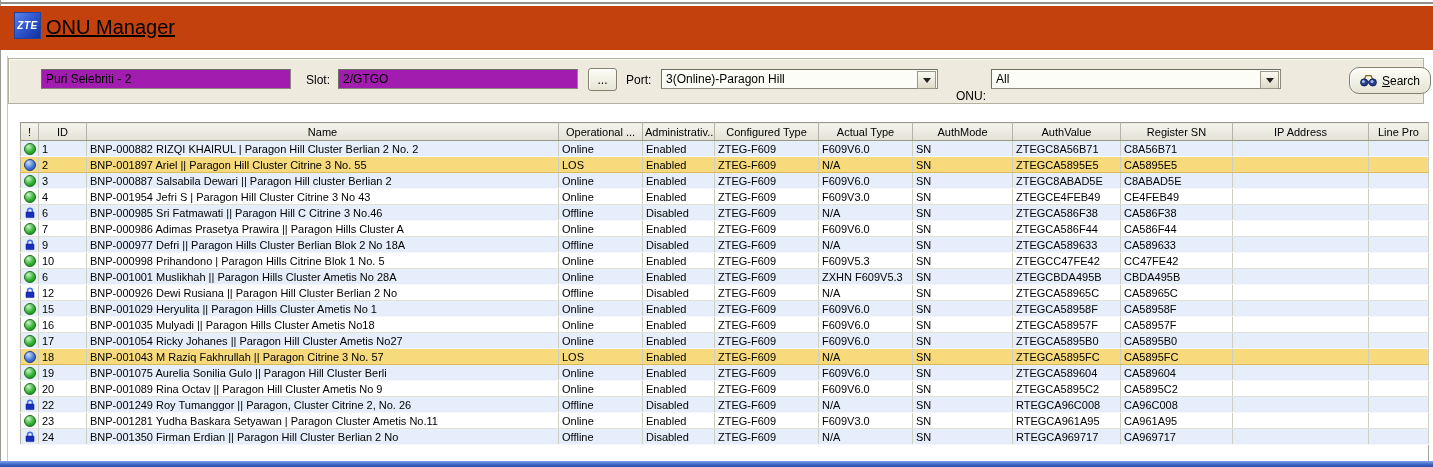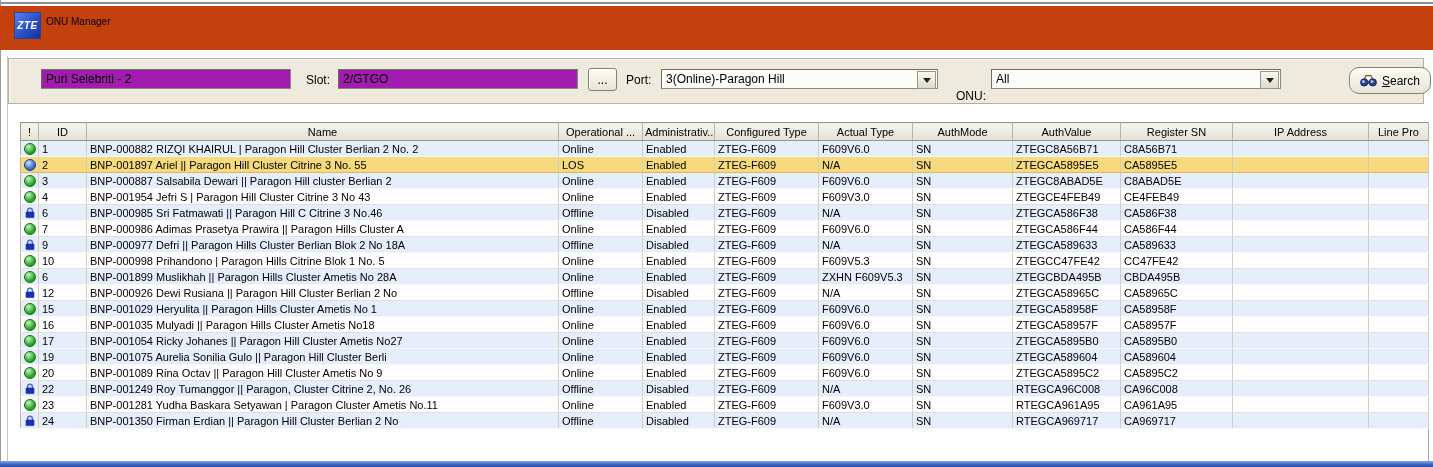--- a/index.html
+++ b/index.html
@@ -14,21 +14,21 @@
     background:linear-gradient(#7fa3ea,#3b63c4 60%,#2a4da6);}
 
   
   .titlebar{position:absolute;left:0;top:6px;width:100%;height:44px;background:#c2410c;}
   .logo{
     position:absolute;left:14px;top:6px;width:25px;height:25px;
     background:linear-gradient(135deg,#5b82e8 0%,#2a50c8 55%,#12309c 100%);
     border:1px solid #24449c;color:#fff;font-weight:bold;font-style:italic;
     font-size:10px;display:flex;align-items:center;justify-content:center;letter-spacing:0.5px;
   }
-  .title{position:absolute;left:46px;top:10px;font-size:10px;color:#000;}
+  .title{position:absolute;left:46px;top:10px;font-size:20px;color:#000;text-decoration:underline;}
 
   
   .toolbar{
     position:absolute;left:8px;top:58px;width:1414px;height:44px;
     background:#eeeadd;border:1px solid #b3b1a0;box-shadow:inset 1px 1px 0 #faf9f2;
   }
   .tb-label{position:absolute;top:14px;font-size:12px;color:#000;}
   .tb-field{
     position:absolute;top:10px;height:18px;background:#a21caf;border:1px solid #8a897c;
     border-top-color:#6f6e62;border-left-color:#6f6e62;
@@ -276,21 +276,21 @@
             <td>F609V5.3</td>
             <td>SN</td>
             <td>ZTEGCC47FE42</td>
             <td>CC47FE42</td>
             <td></td>
             <td></td>
           </tr>
           <tr class="alt">
             <td><span class="sphere green"></span></td>
             <td>6</td>
-            <td>BNP-001899 Muslikhah || Paragon Hills Cluster Ametis No 28A</td>
+            <td>BNP-001001 Muslikhah || Paragon Hills Cluster Ametis No 28A</td>
             <td>Online</td>
             <td>Enabled</td>
             <td>ZTEG-F609</td>
             <td>ZXHN F609V5.3</td>
             <td>SN</td>
             <td>ZTEGCBDA495B</td>
             <td>CBDA495B</td>
             <td></td>
             <td></td>
           </tr>
@@ -346,20 +346,34 @@
             <td>Online</td>
             <td>Enabled</td>
             <td>ZTEG-F609</td>
             <td>F609V6.0</td>
             <td>SN</td>
             <td>ZTEGCA5895B0</td>
             <td>CA5895B0</td>
             <td></td>
             <td></td>
           </tr>
+          <tr class="sel">
+            <td><span class="sphere blue"></span></td>
+            <td>18</td>
+            <td>BNP-001043 M Raziq Fakhrullah || Paragon Citrine 3 No. 57</td>
+            <td>LOS</td>
+            <td>Enabled</td>
+            <td>ZTEG-F609</td>
+            <td>N/A</td>
+            <td>SN</td>
+            <td>ZTEGCA5895FC</td>
+            <td>CA5895FC</td>
+            <td></td>
+            <td></td>
+          </tr>
           <tr class="alt">
             <td><span class="sphere green"></span></td>
             <td>19</td>
             <td>BNP-001075 Aurelia Sonilia Gulo || Paragon Hill Cluster Berli</td>
             <td>Online</td>
             <td>Enabled</td>
             <td>ZTEG-F609</td>
             <td>F609V6.0</td>
             <td>SN</td>
             <td>ZTEGCA589604</td>

